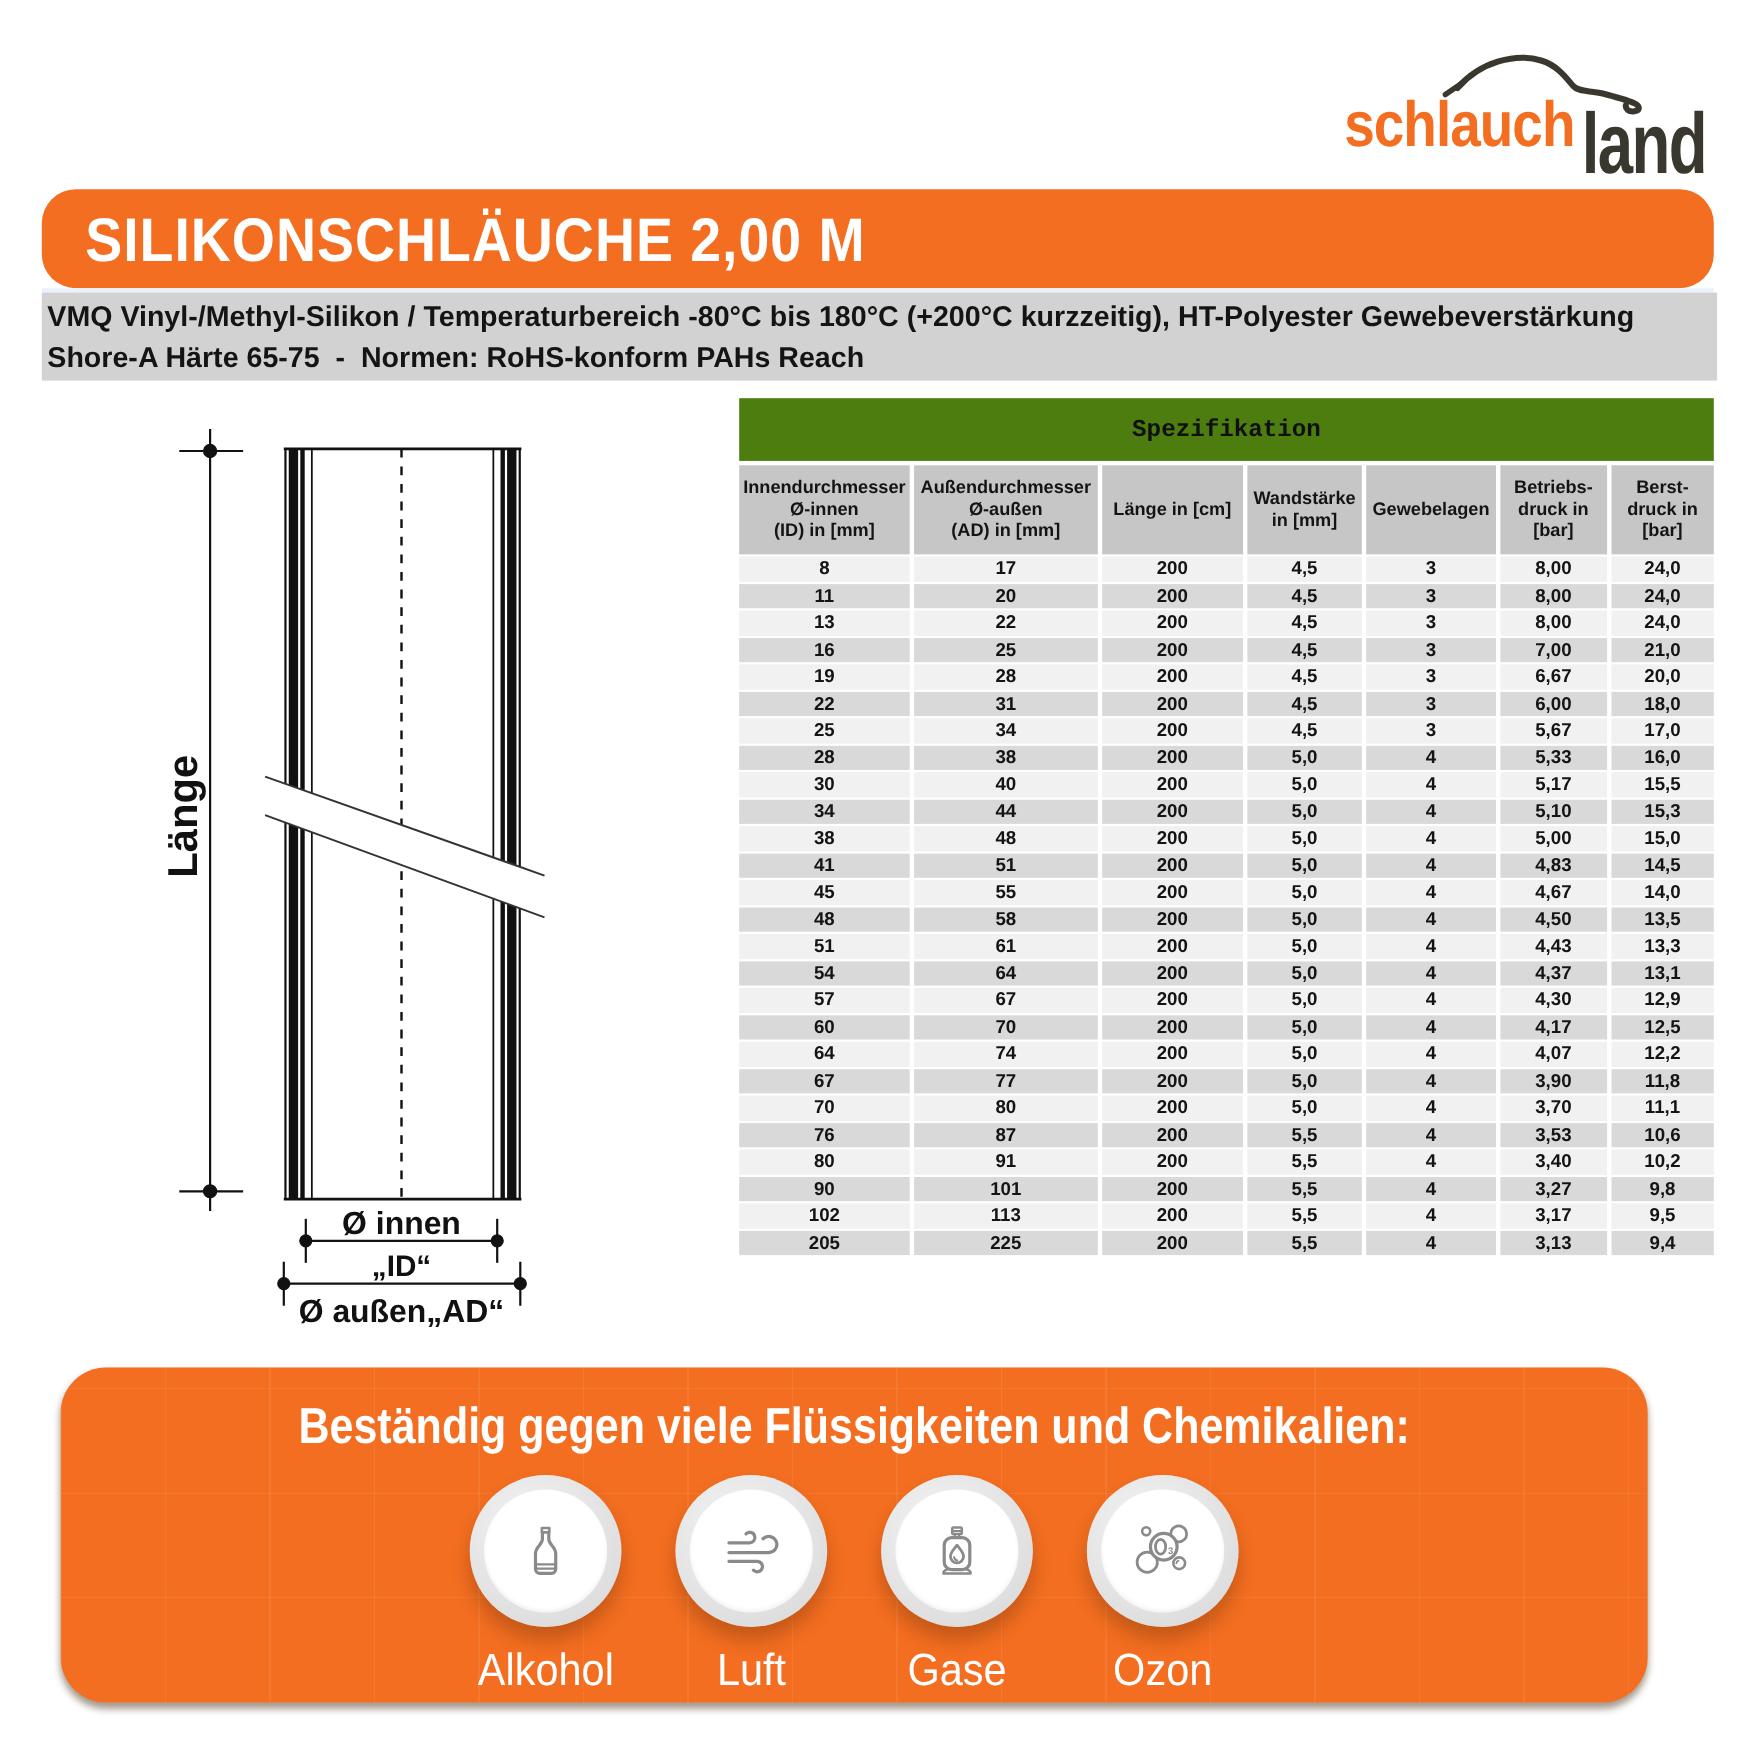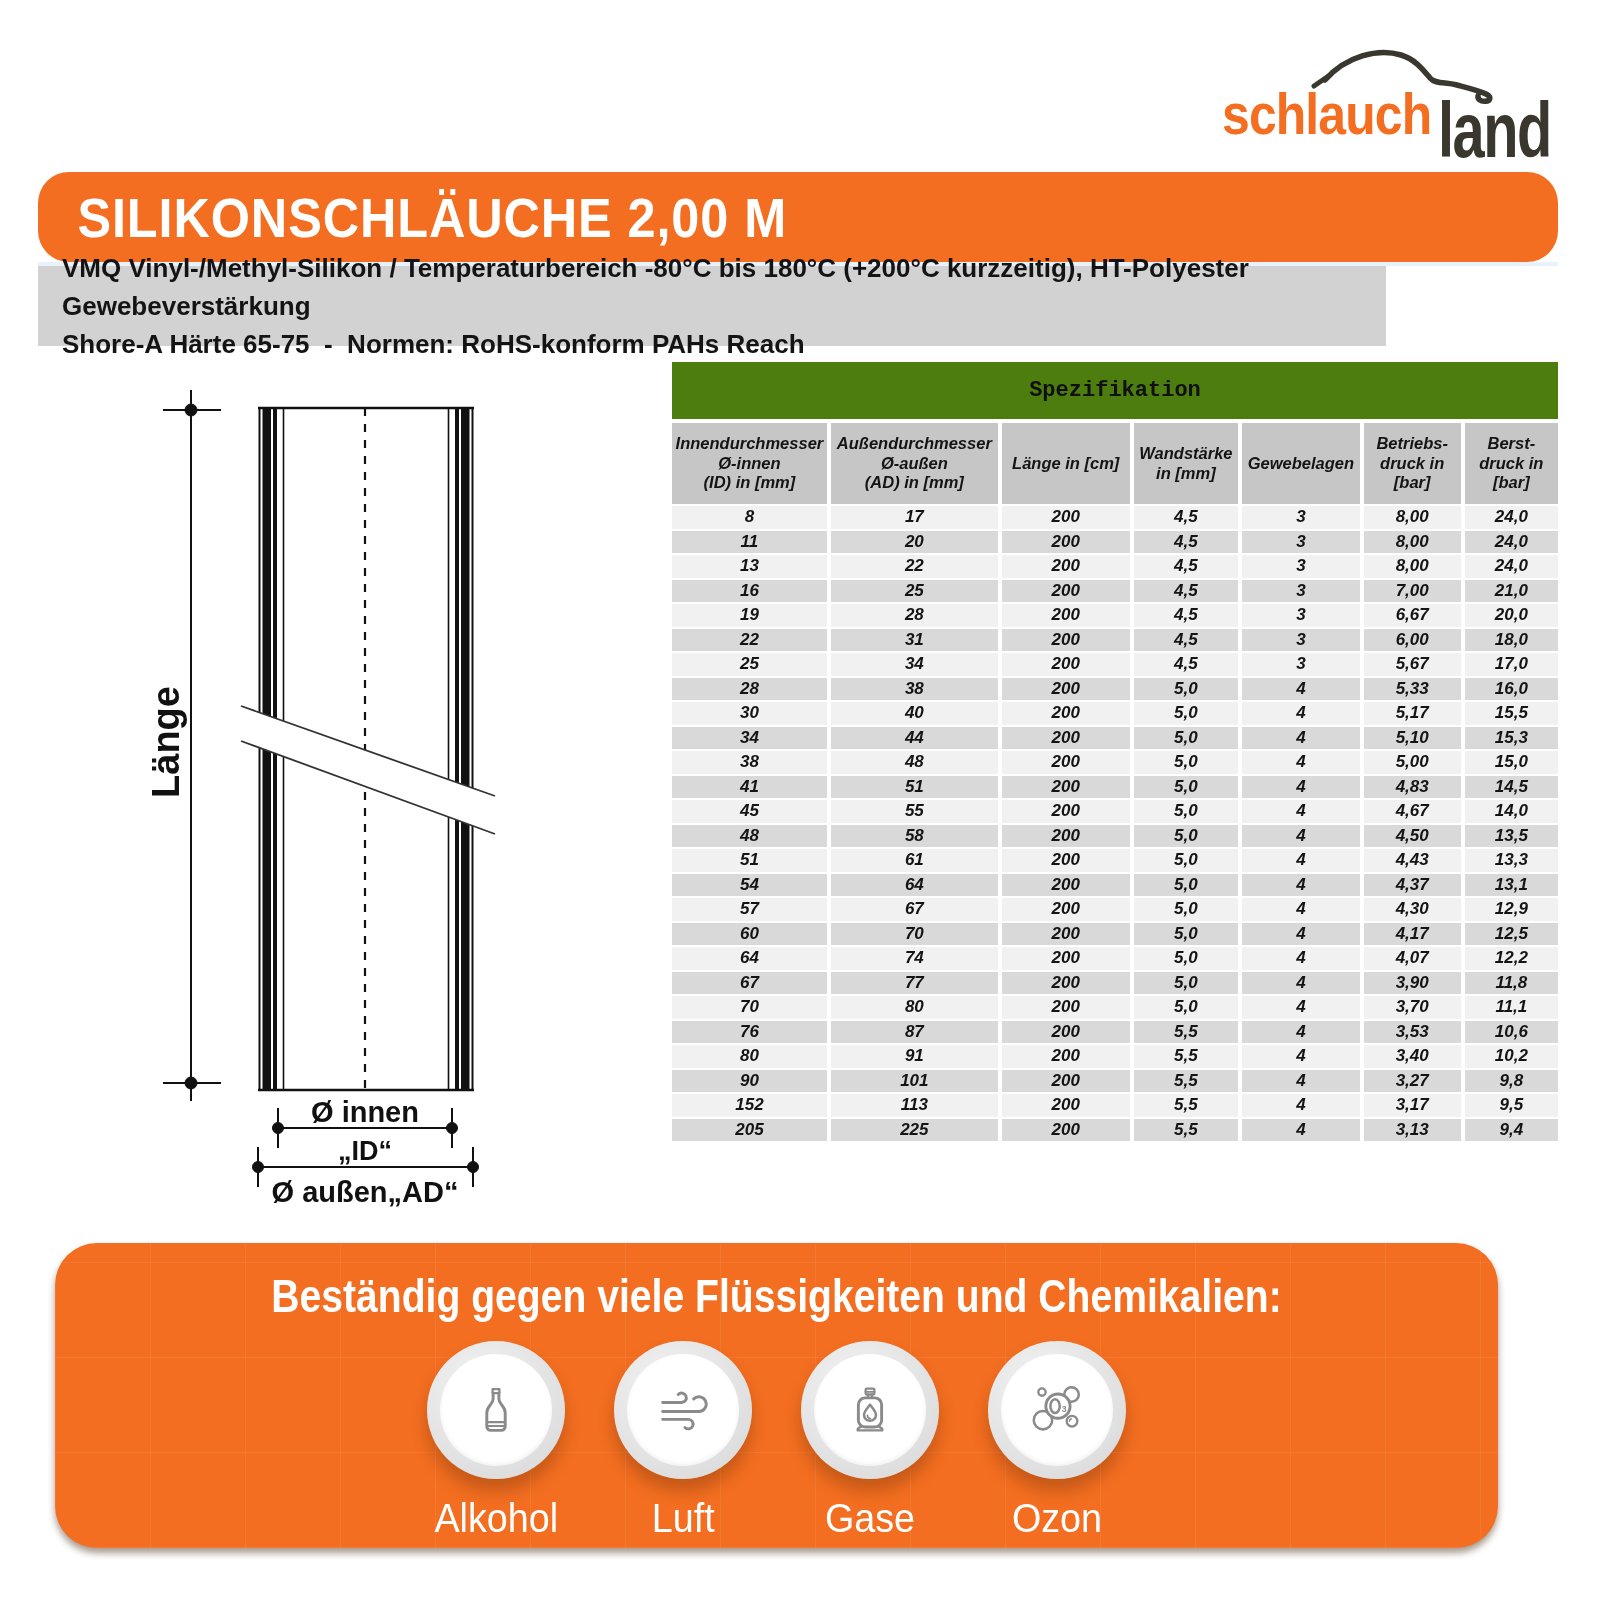--- a/index.html
+++ b/index.html
@@ -22,35 +22,35 @@
   .banner{
     position:absolute;left:38px;top:172px;width:1520px;height:90px;background:#F36E20;
     display:flex;align-items:center;justify-content:flex-start;border-radius:31px;
   }
   .banner .t{
     color:#ffffff;font-size:56px;font-weight:bold;letter-spacing:1px;
     transform:scaleX(.9);white-space:nowrap;
   }
   .divider-line{position:absolute;left:38px;top:262px;width:1520px;height:4px;background:#E9F2FA;}
   .subbar{
-    position:absolute;left:38px;top:266px;width:1348px;height:80px;background:#D2D2D2;
-    display:flex;flex-direction:column;justify-content:center;padding-left:24px;box-sizing:border-box;
+    position:absolute;left:38px;top:266px;width:1523px;height:80px;background:#D2D2D2;
+    display:flex;flex-direction:column;justify-content:center;padding-left:5px;box-sizing:border-box;
   }
   .subbar .l{font-size:26px;font-weight:bold;color:#141414;line-height:38px;white-space:pre-wrap;}
   
   .diagram{position:absolute;left:75px;top:375px;}
   
   .spec{position:absolute;left:672px;top:362px;width:886px;}
   .spec-title{
     height:57px;background:#4d7c0f;color:#101010;font-size:22px;font-weight:bold;
     display:flex;align-items:center;justify-content:center;margin-bottom:4px;font-family:Liberation Mono, monospace;
   }
   .spec-grid{
     display:grid;grid-template-columns:1.66fr 1.79fr 1.37fr 1.12fr 1.26fr 1.04fr 1fr;
-    column-gap:4px;row-gap:2px;background:#ffffff;font-style:italic;
+    column-gap:4px;row-gap:2px;background:#ffffff;
   }
   .spec-grid .hcell{
     background:#C6C6C6;height:81px;display:flex;align-items:center;justify-content:center;
     text-align:center;font-size:16.5px;font-weight:bold;color:#141414;line-height:1.2;
     white-space:pre-line;
   }
   .spec-grid .cell{
     height:22.5px;line-height:22.5px;text-align:center;font-size:17px;font-weight:bold;color:#141414;
   }
   .spec-grid .cell.light{background:#F1F1F1;}
@@ -344,21 +344,21 @@
         <div class="cell light">4</div>
         <div class="cell light">3,40</div>
         <div class="cell light">10,2</div>
         <div class="cell dark">90</div>
         <div class="cell dark">101</div>
         <div class="cell dark">200</div>
         <div class="cell dark">5,5</div>
         <div class="cell dark">4</div>
         <div class="cell dark">3,27</div>
         <div class="cell dark">9,8</div>
-        <div class="cell light">152</div>
+        <div class="cell light">102</div>
         <div class="cell light">113</div>
         <div class="cell light">200</div>
         <div class="cell light">5,5</div>
         <div class="cell light">4</div>
         <div class="cell light">3,17</div>
         <div class="cell light">9,5</div>
         <div class="cell dark">205</div>
         <div class="cell dark">225</div>
         <div class="cell dark">200</div>
         <div class="cell dark">5,5</div>

